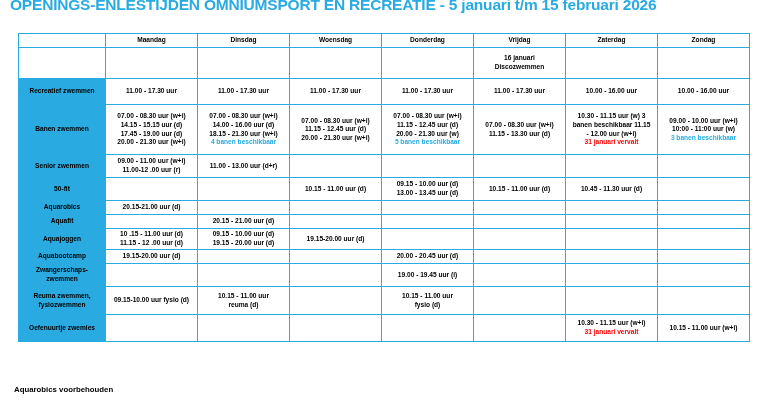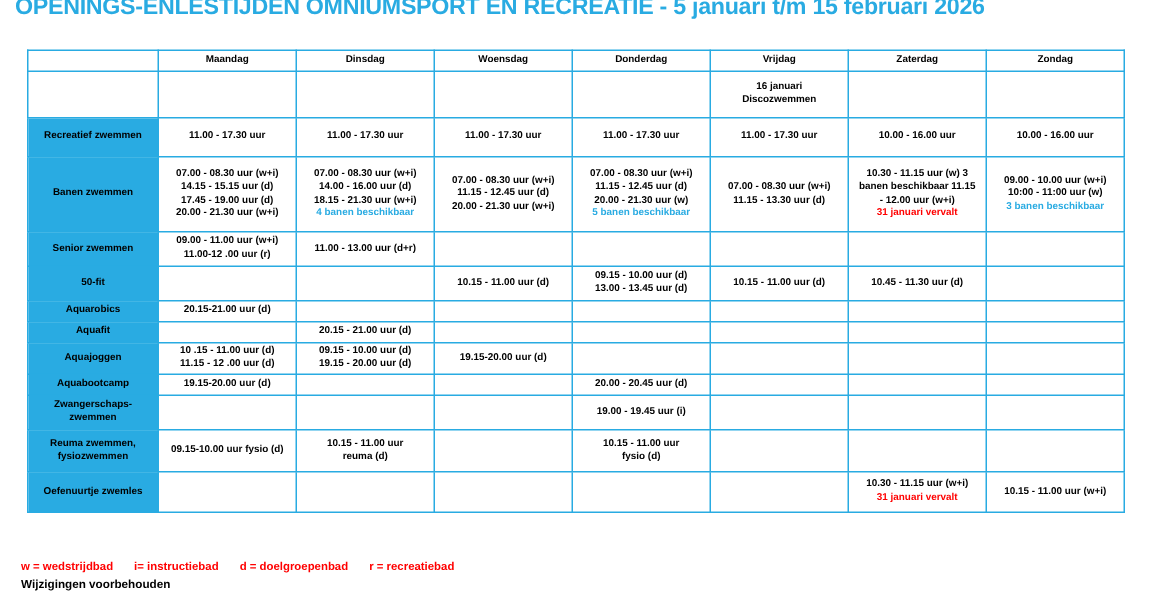--- a/index.html
+++ b/index.html
@@ -353,19 +353,16 @@
         <td class="cell-lines">
           <div>10.30 - 11.15 uur (w+i)</div>
           <div class="cancel">31 januari vervalt</div>
         </td>
         <td>10.15 - 11.00 uur (w+i)</td>
       </tr>
 
     </tbody>
   </table>
 
-  <div class="legend">
-    <span>w = wedstrijdbad</span><span>i= instructiebad</span><span>d = doelgroepenbad</span><span>r = recreatiebad</span>
-  </div>
-
-  <div class="footnote">Wijzigingen voorbehouden</div>
+
+  <div class="footnote">Aquarobics voorbehouden</div>
 
 </div>
 
 </body></html>

